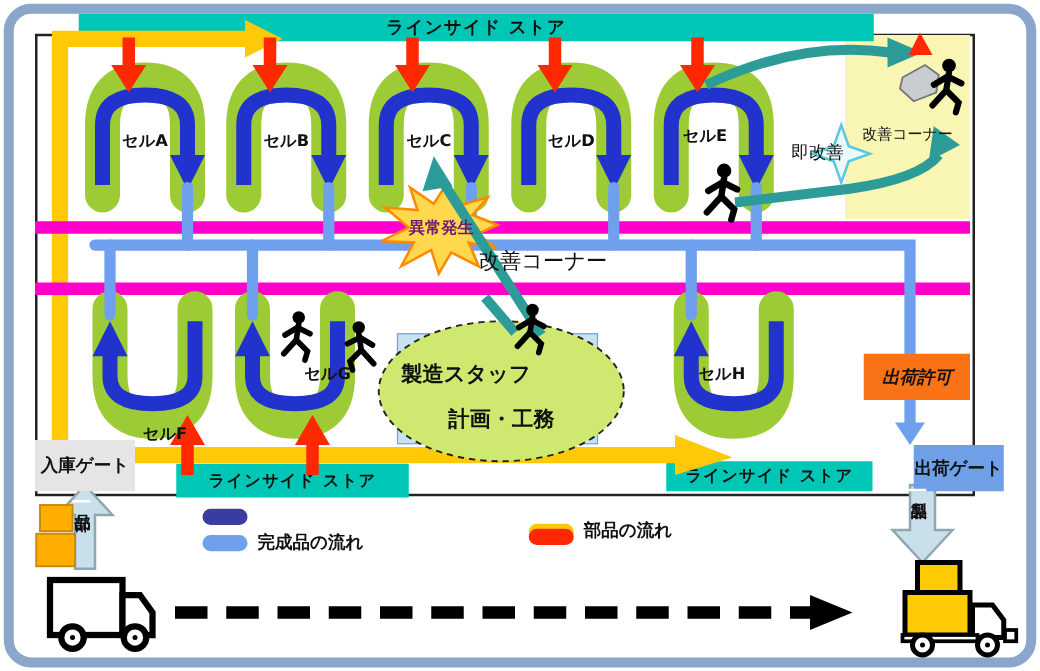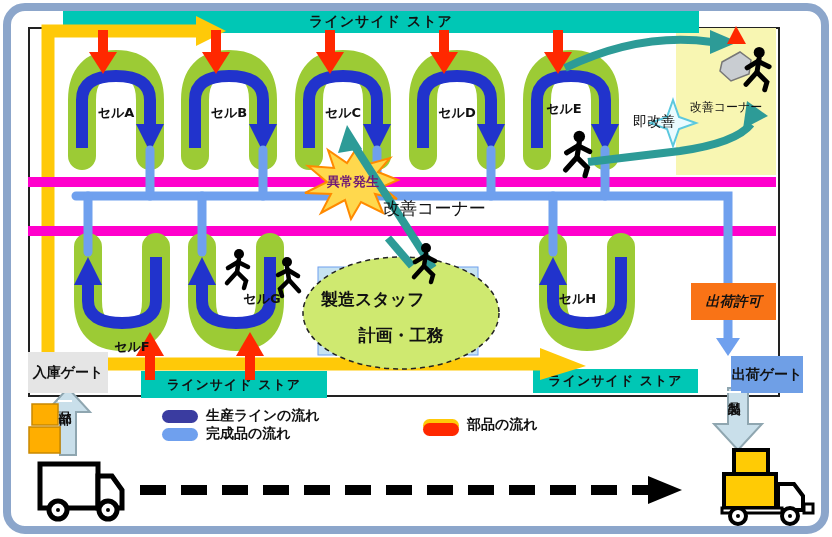--- a/index.html
+++ b/index.html
@@ -191,21 +191,20 @@
 <div class="abs" style="left:633px;top:113px;font-size:14px;">即改善</div>
 
 <div class="abs" style="left:321px;top:288px;width:160px;text-align:left;font-size:17px;font-weight:bold;">製造スタッフ</div>
 <div class="abs" style="left:321px;top:312px;width:160px;text-align:center;font-size:17px;font-weight:bold;margin-top:12px;">計画・工務</div>
 
 <div class="abs vtext" style="left:58px;top:400px;">部品</div>
 <div class="abs vtext" style="left:727px;top:391px;">製品</div>
 
 <div class="abs legend-row" style="left:162px;top:407px;">
   <span class="pill" style="background: rgb(58, 60, 160);"></span>
-  <span>生産ラインの流れ</span>
 </div>
 <div class="abs legend-row" style="left:162px;top:425px;">
   <span class="pill" style="background: rgb(111, 160, 238);"></span>
   <span>完成品の流れ</span>
 </div>
 <div class="abs legend-row" style="left:423px;top:404px;margin-top:12px;">
   <span class="pill" style="background: rgb(255, 201, 8);"></span>
   <span>部品の流れ</span>
 </div>
 <div class="abs legend-row" style="left:423px;top:423px;">

